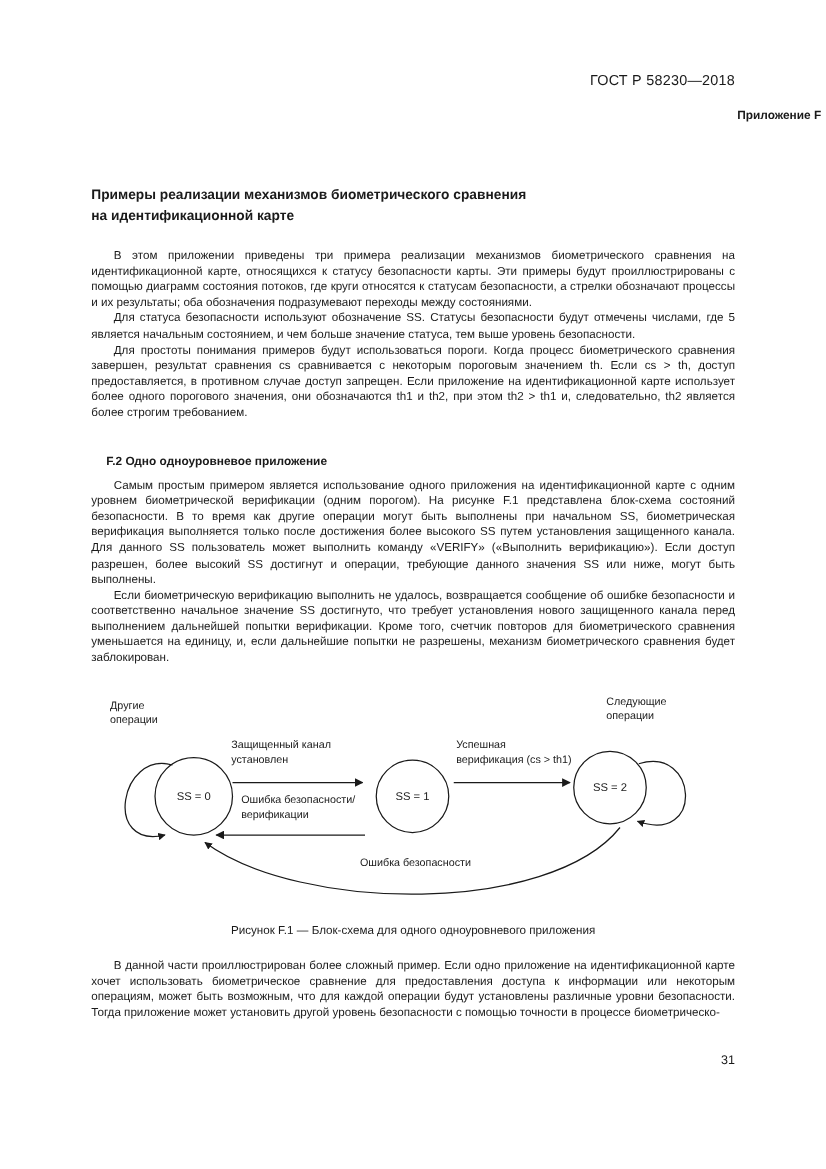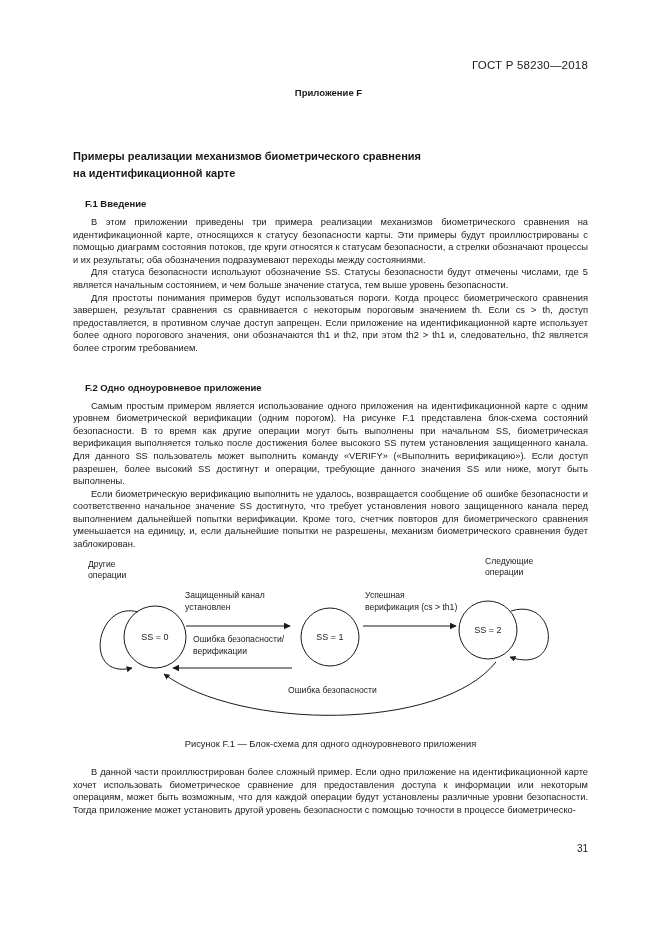--- a/index.html
+++ b/index.html
@@ -32,21 +32,21 @@
     letter-spacing: 0.2px;
     white-space: nowrap;
   }
 
   
   .annex-block {
     position: absolute;
     top: 86px;
     left: 0;
     right: 4px;
-    text-align: center;
+    text-align: right;
     font-size: 9.5px;
     font-weight: bold;
     line-height: 14px;
   }
   .annex-block .annex-sub {
     font-weight: normal;
   }
 
   
   .annex-title {
@@ -154,21 +154,20 @@
     <div>Приложение F</div>
   </div>
 
   <div class="annex-title">
     <div>Примеры реализации механизмов биометрического сравнения</div>
     <div>на идентификационной карте</div>
   </div>
 
   <div class="body-area">
 
-    <h3 class="sect">F.1 Введение</h3>
     <p class="para">В этом приложении приведены три примера реализации механизмов биометрического сравнения на идентификационной карте, относящихся к статусу безопасности карты. Эти примеры будут проиллюстрированы с помощью диаграмм состояния потоков, где круги относятся к статусам безопасности, а стрелки обозначают процессы и их результаты; оба обозначения подразумевают переходы между состояниями.</p>
     <p class="para">Для статуса безопасности используют обозначение SS. Статусы безопасности будут отмечены числами, где 5 является начальным состоянием, и чем больше значение статуса, тем выше уровень безопасности.</p>
     <p class="para">Для простоты понимания примеров будут использоваться пороги. Когда процесс биометрического сравнения завершен, результат сравнения cs сравнивается с некоторым пороговым значением th. Если cs &gt; th, доступ предоставляется, в противном случае доступ запрещен. Если приложение на идентификационной карте использует более одного порогового значения, они обозначаются th1 и th2, при этом th2 &gt; th1 и, следовательно, th2 является более строгим требованием.</p>
 
     <h3 class="sect spaced">F.2 Одно одноуровневое приложение</h3>
     <p class="para">Самым простым примером является использование одного приложения на идентификационной карте с одним уровнем биометрической верификации (одним порогом). На рисунке F.1 представлена блок-схема состояний безопасности. В то время как другие операции могут быть выполнены при начальном SS, биометрическая верификация выполняется только после достижения более высокого SS путем установления защищенного канала. Для данного SS пользователь может выполнить команду «VERIFY» («Выполнить верификацию»). Если доступ разрешен, более высокий SS достигнут и операции, требующие данного значения SS или ниже, могут быть выполнены.</p>
     <p class="para">Если биометрическую верификацию выполнить не удалось, возвращается сообщение об ошибке безопасности и соответственно начальное значение SS достигнуто, что требует установления нового защищенного канала перед выполнением дальнейшей попытки верификации. Кроме того, счетчик повторов для биометрического сравнения уменьшается на единицу, и, если дальнейшие попытки не разрешены, механизм биометрического сравнения будет заблокирован.</p>
   </div>
 
   <div class="figure">

